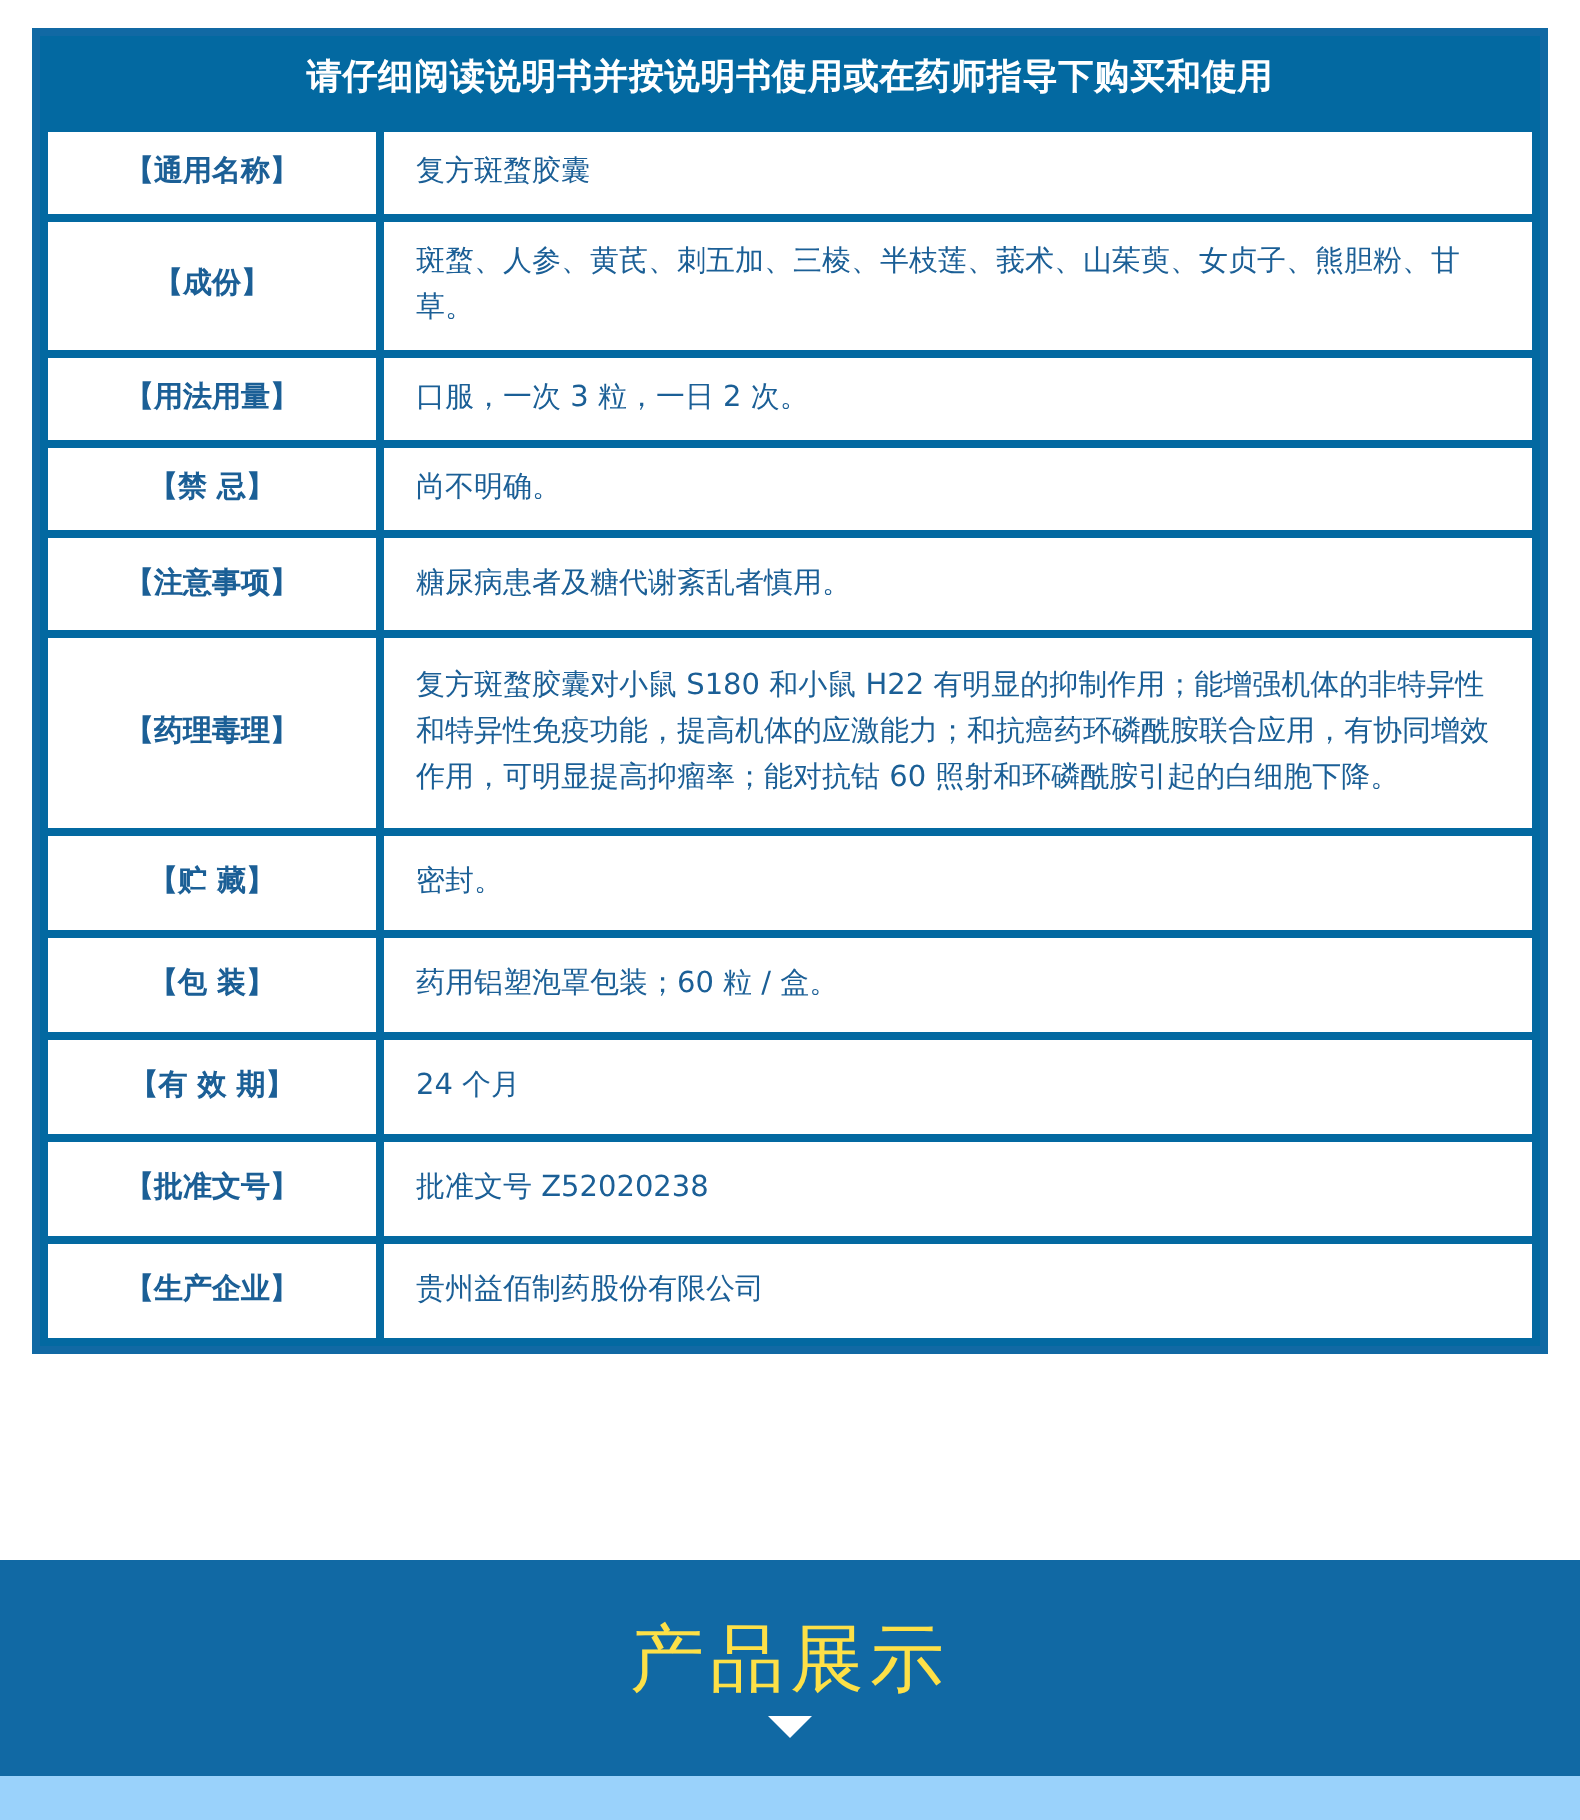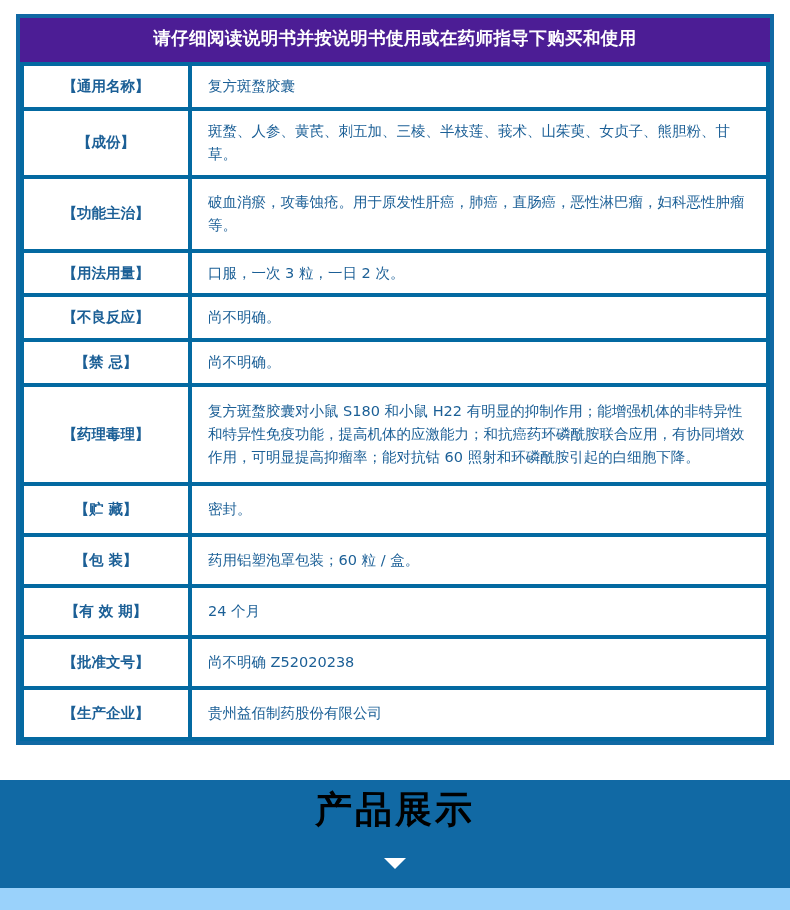--- a/index.html
+++ b/index.html
@@ -26,29 +26,28 @@
     position: absolute;
     left: 16px;
     top: 14px;
     width: 758px;
     box-sizing: border-box;
     border: 4px solid #1169a4;
     background: #ffffff;
   }
 
   .sheet-header {
-    background: #4c1d95;
+    background: #0369a1;
     color: #ffffff;
     text-align: center;
     font-size: 17.5px;
     font-weight: bold;
     letter-spacing: 0.4px;
     padding: 11px 6px 12px 6px;
     line-height: 1.2;
-    font-family: Liberation Mono, monospace;
   }
 
   table.spec-table {
     width: 100%;
     border-collapse: collapse;
     table-layout: fixed;
     background: #ffffff;
   }
 
   table.spec-table td {
@@ -88,27 +87,27 @@
     background: #1169a4;
     box-sizing: border-box;
   }
   .banner-inner {
     position: relative;
     width: 100%;
     height: 100%;
   }
   .banner-title {
     position: absolute;
-    top: 10px;
+    top: 30px;
     left: 0;
     width: 100%;
     text-align: center;
-    color: #000000;
+    color: #fde047;
     font-size: 37px;
-    font-weight: bold;
+    font-weight: normal;
     letter-spacing: 3px;
     line-height: 1.1;
   }
   .banner-caret {
     position: absolute;
     top: 78px;
     left: 50%;
     margin-left: -11px;
     width: 0;
     height: 0;
@@ -142,41 +141,37 @@
           <td class="lbl">【通用名称】</td>
           <td class="val">复方斑蝥胶囊</td>
         </tr>
 
         <tr class="">
           <td class="lbl">【成份】</td>
           <td class="val">斑蝥、人参、黄芪、刺五加、三棱、半枝莲、莪术、山茱萸、女贞子、熊胆粉、甘草。</td>
         </tr>
 
 
-        <tr class="tall">
-          <td class="lbl">【功能主治】</td>
-          <td class="val">破血消瘀，攻毒蚀疮。用于原发性肝癌，肺癌，直肠癌，恶性淋巴瘤，妇科恶性肿瘤等。</td>
-        </tr>
 
 
         <tr class="">
           <td class="lbl">【用法用量】</td>
           <td class="val">口服，一次 3 粒，一日 2 次。</td>
         </tr>
 
-        <tr class="">
-          <td class="lbl">【不良反应】</td>
-          <td class="val">尚不明确。</td>
-        </tr>
 
         <tr class="">
           <td class="lbl">【禁 忌】</td>
           <td class="val">尚不明确。</td>
         </tr>
 
+        <tr class="tall">
+          <td class="lbl">【注意事项】</td>
+          <td class="val">糖尿病患者及糖代谢紊乱者慎用。</td>
+        </tr>
 
         <tr class="xtall">
           <td class="lbl">【药理毒理】</td>
           <td class="val">复方斑蝥胶囊对小鼠 S180 和小鼠 H22 有明显的抑制作用；能增强机体的非特异性和特异性免疫功能，提高机体的应激能力；和抗癌药环磷酰胺联合应用，有协同增效作用，可明显提高抑瘤率；能对抗钴 60 照射和环磷酰胺引起的白细胞下降。</td>
         </tr>
 
         <tr class="tall">
           <td class="lbl">【贮 藏】</td>
           <td class="val">密封。</td>
         </tr>
@@ -186,21 +181,21 @@
           <td class="val">药用铝塑泡罩包装；60 粒 / 盒。</td>
         </tr>
 
         <tr class="tall">
           <td class="lbl">【有 效 期】</td>
           <td class="val">24 个月</td>
         </tr>
 
         <tr class="tall">
           <td class="lbl">【批准文号】</td>
-          <td class="val">尚不明确 Z52020238</td>
+          <td class="val">批准文号 Z52020238</td>
         </tr>
 
         <tr class="tall">
           <td class="lbl">【生产企业】</td>
           <td class="val">贵州益佰制药股份有限公司</td>
         </tr>
 
       </tbody>
     </table>
   </div>

